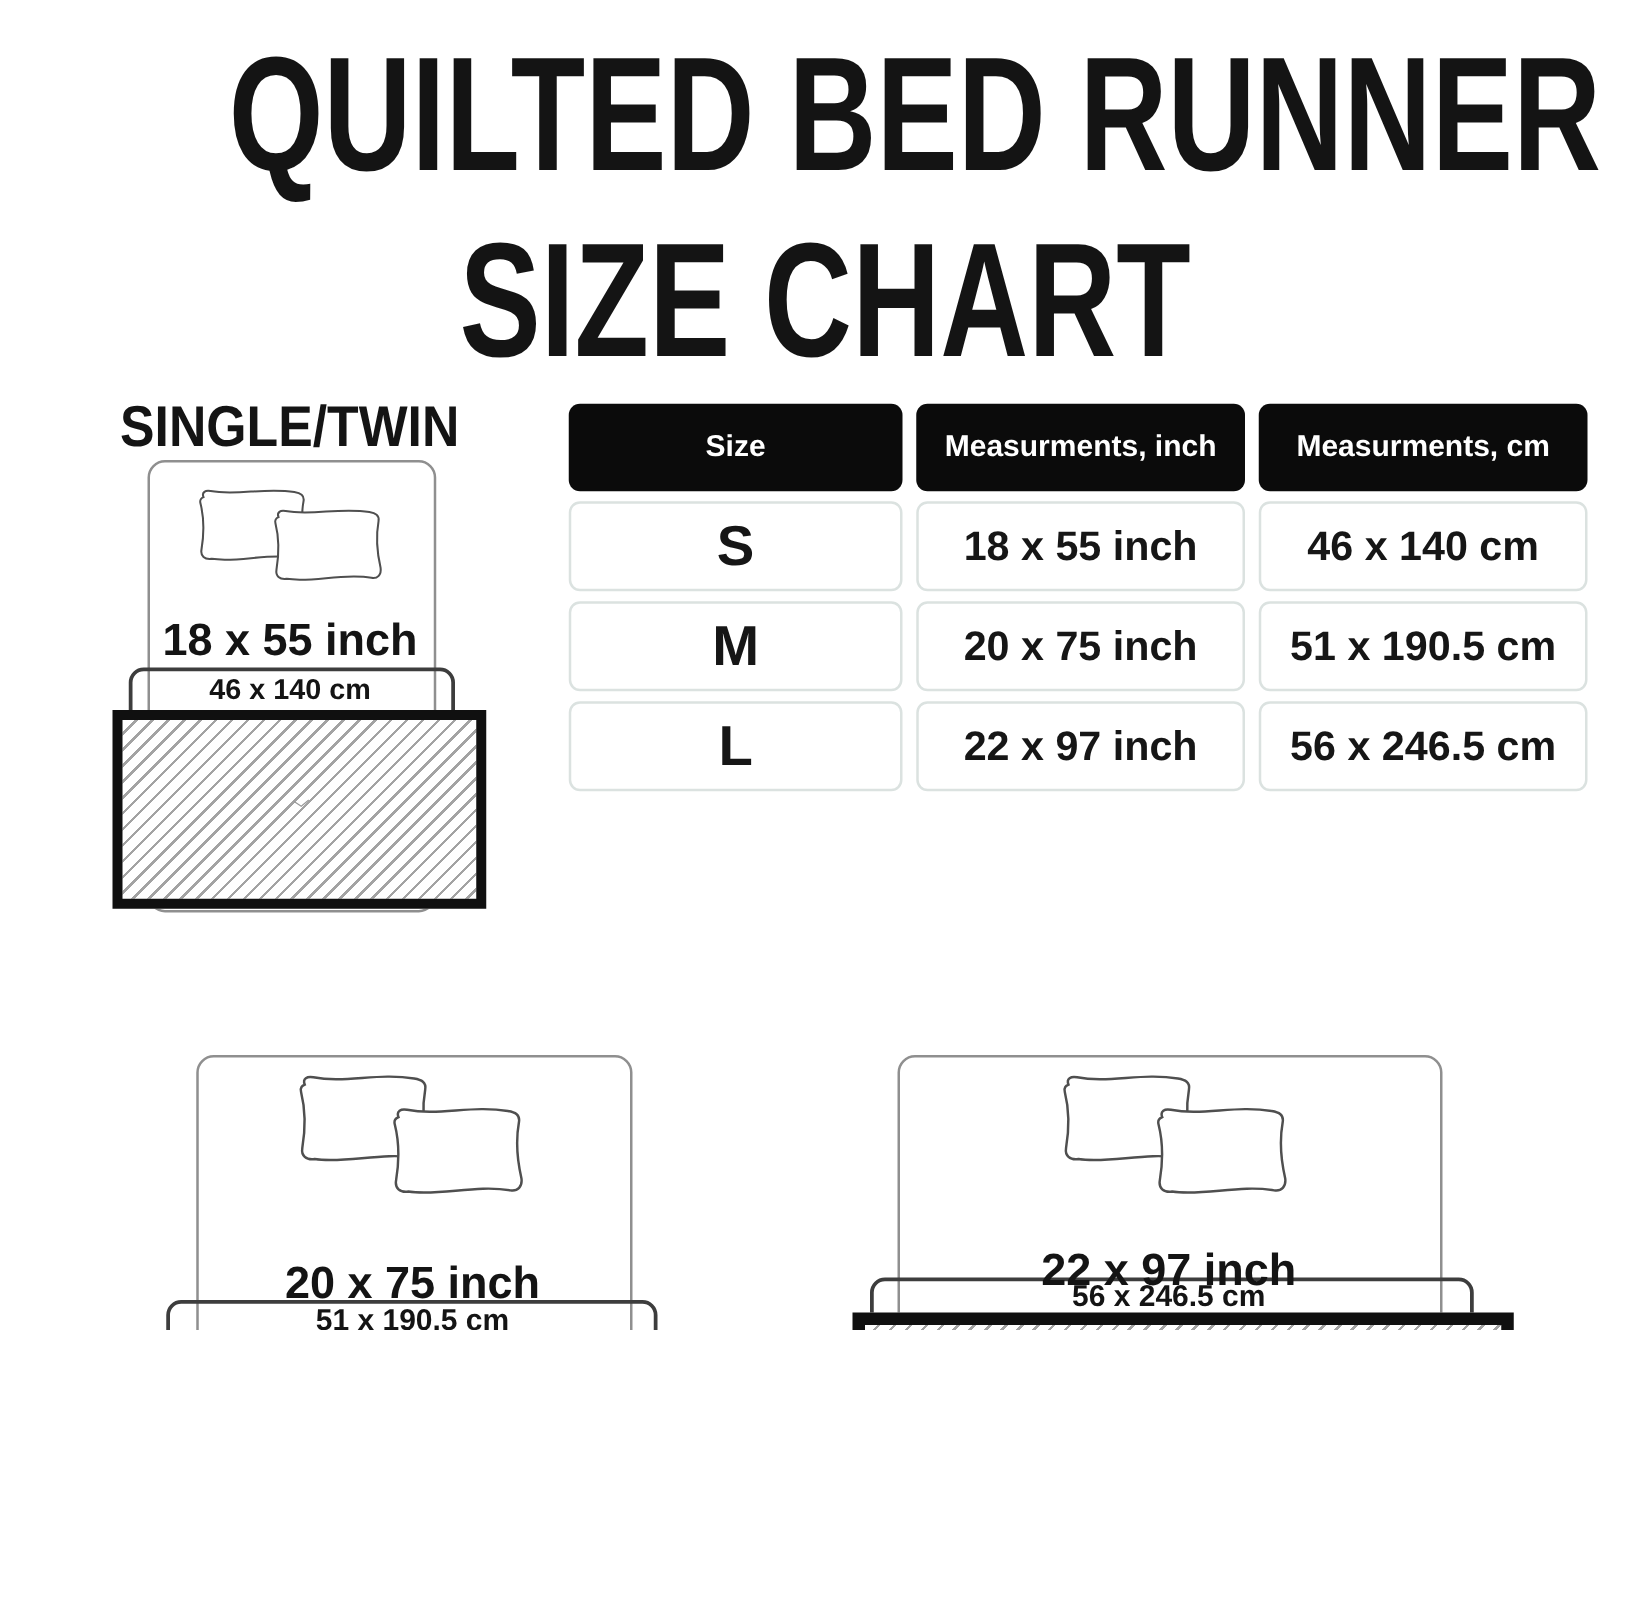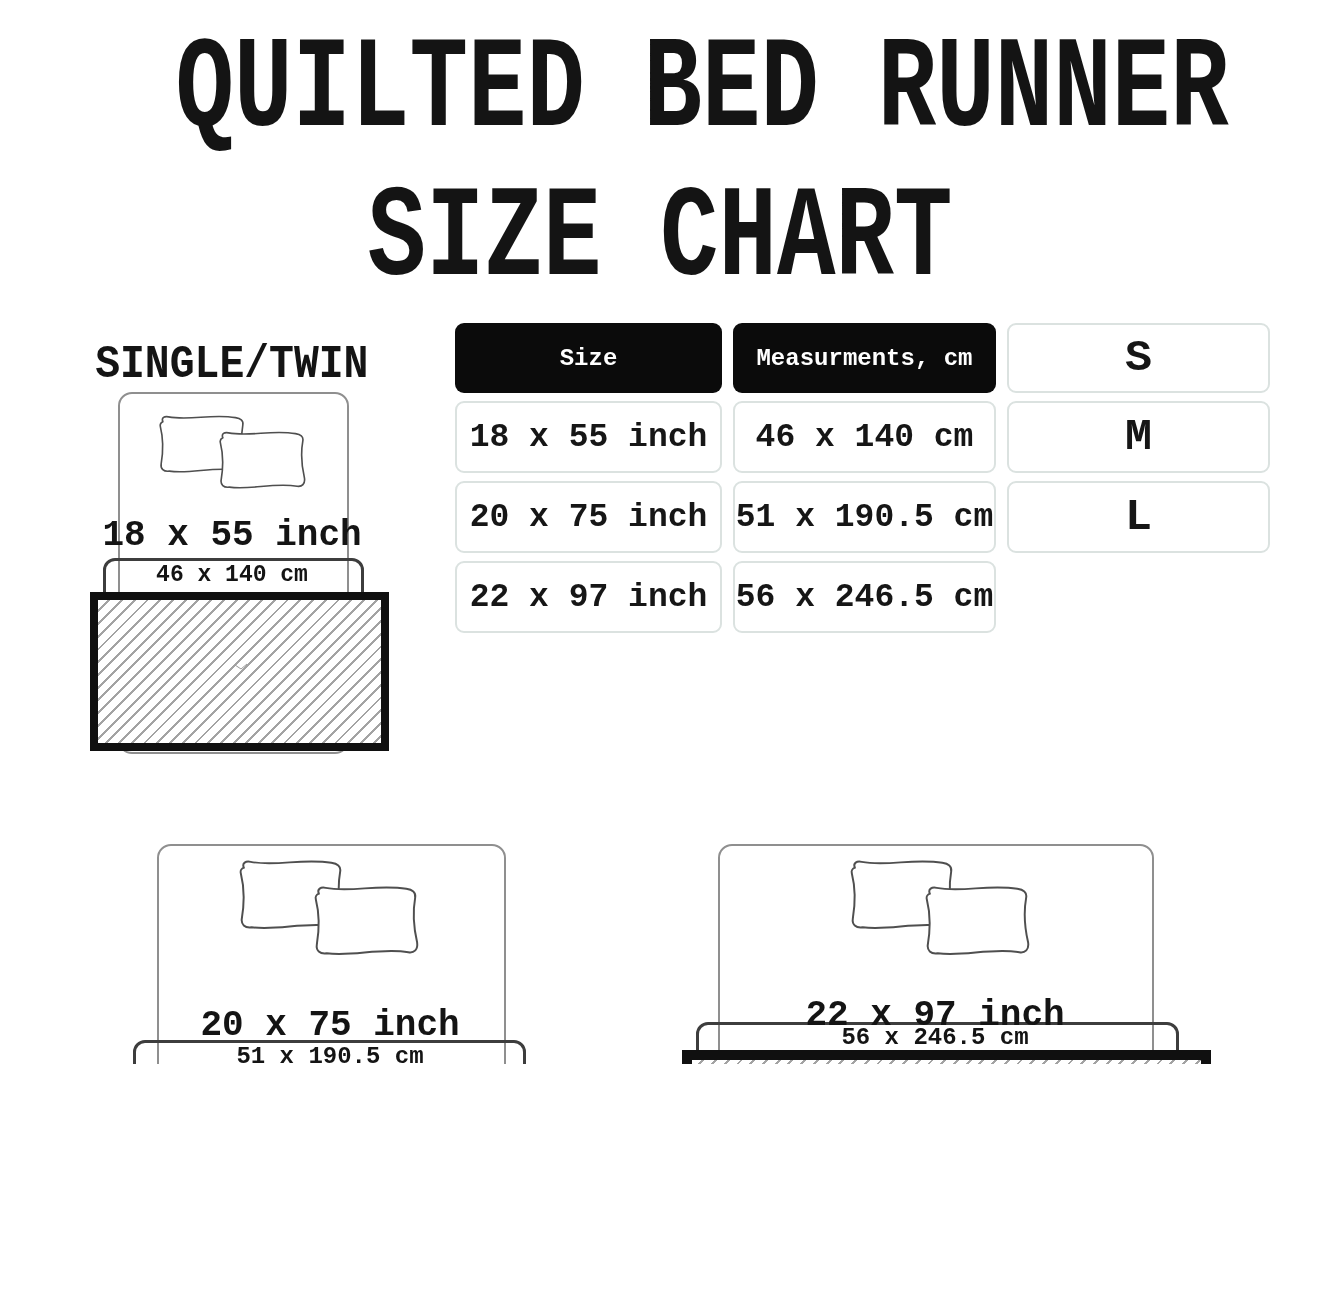--- a/index.html
+++ b/index.html
@@ -1,18 +1,18 @@
 <!DOCTYPE html>
 <html style="--text: #141414; --header_bg: #0b0b0b; --header_text: #ffffff; --cell_border: #dbe2e0; --bed_outline: #8f8f8f; --bracket: #3d3d3d; --runner_border: #101010; --hatch_line: #a3a3a3;"><head>
 <meta charset="utf-8">
 <style>
   html,body{margin:0;padding:0;background:#ffffff;}
   #canvas{
     position:relative;width:1320px;height:1064px;background:#ffffff;
-    font-family:Liberation Mono, monospace;
+    font-family:Liberation Sans, sans-serif;
     color:#141414;overflow:hidden;
   }
   
   .title-line{position:absolute;left:0;width:100%;text-align:center;
     font-weight:700;font-size:130px;line-height:1;white-space:nowrap;}
   .title-line .squeeze{display:inline-block;transform:scaleX(0.75);transform-origin:50% 50%;}
   #title-line-1{top:26px;}
   #title-line-2{top:158px;margin-top:17px;}
 
   
@@ -50,21 +50,21 @@
     font-weight:700;font-size:24px;line-height:1;z-index:3;white-space:nowrap;}
   .runner{position:absolute;z-index:4;background-color:#ffffff;
     background-image:repeating-linear-gradient(135deg,
       #ffffff 0px,#ffffff 7px,var(--hatch_line,#a3a3a3) 7px,var(--hatch_line,#a3a3a3) 9px);
     border:8px solid var(--runner_border,#101010);}
   .runner.mid{border-width:9px;}
   .runner.big{border-width:10px;}
   .stitch{position:absolute;z-index:5;}
 
   
-  #fig-single{left:77px;top:318px;width:310px;height:430px;margin-top:24px;}
+  #fig-single{left:77px;top:318px;width:310px;height:430px;}
   #fig-single .fig-label{font-size:46px;}
   #fig-single .bed{left:41px;top:50px;width:227px;height:358px;}
   #fig-single .pillow.back{left:76px;top:70px;width:98px;height:68px;}
   #fig-single .pillow.front{left:136px;top:86px;width:98px;height:68px;}
   #fig-single .inch-label{top:176px;}
   #fig-single .bracket{left:26px;top:216px;width:255px;height:70px;}
   #fig-single .cm-label{top:222px;font-size:23px;}
   #fig-single .runner{left:13px;top:250px;width:283px;height:143px;}
 
   #fig-queen{left:120px;top:786px;width:420px;height:480px;}
@@ -101,20 +101,21 @@
 
   <div class="title-line" id="title-line-1">
     <span class="squeeze">QUILTED BED RUNNER</span>
   </div>
   <div class="title-line" id="title-line-2">
     <span class="squeeze">SIZE CHART</span>
   </div>
 
   <div class="size-table">
     <div class="th">Size</div>
+    <div class="th">Measurments, inch</div>
     <div class="th">Measurments, cm</div>
 
     <div class="td size-letter">S</div>
     <div class="td">18 x 55 inch</div>
     <div class="td">46 x 140 cm</div>
 
     <div class="td size-letter">M</div>
     <div class="td">20 x 75 inch</div>
     <div class="td">51 x 190.5 cm</div>
 

